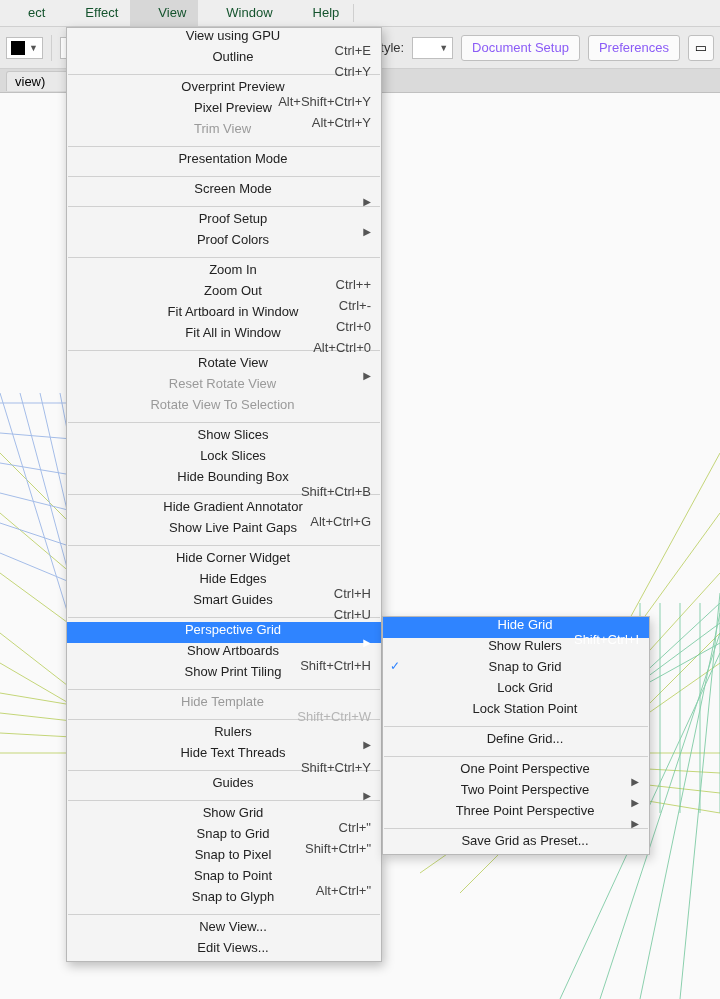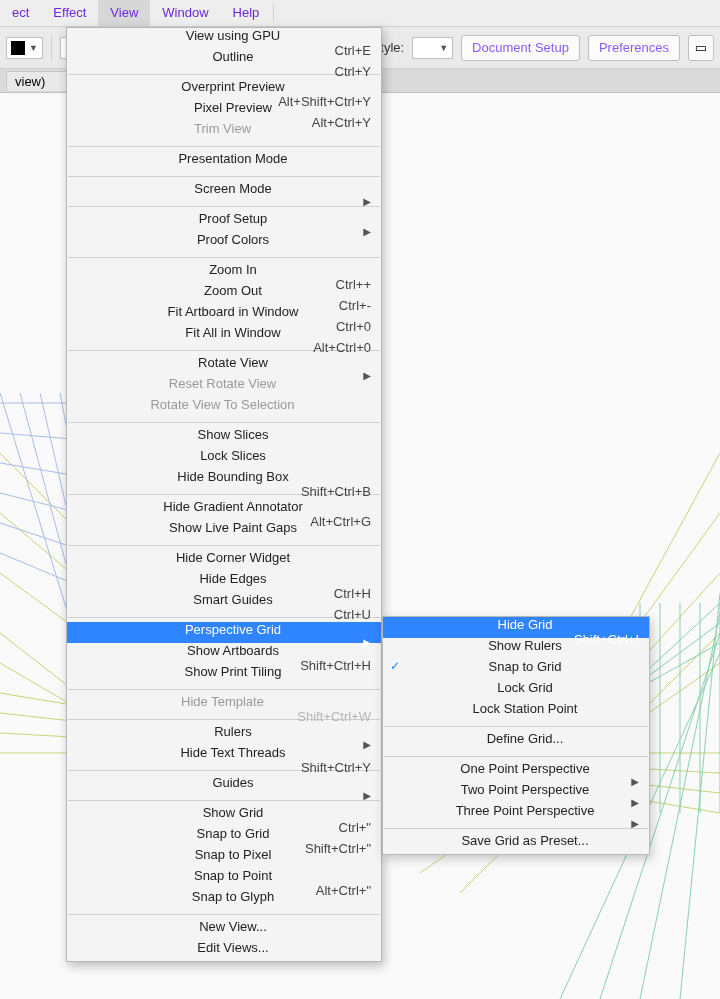--- a/index.html
+++ b/index.html
@@ -1,18 +1,18 @@
 <!DOCTYPE html>
 <html><head>
 <meta charset="utf-8">
 <style>
   * { box-sizing: border-box; font-family: "Segoe UI", Tahoma, sans-serif; font-size: 13px; }
   body { margin: 0; width: 720px; height: 999px; background: #f0f0f0; overflow: hidden; position: relative; }
   .menubar { display: flex; align-items: stretch; height: 27px; background: #eeeeee; border-bottom: 1px solid #d0d0d0; }
-  .menubar-item { padding: 5px 12px 5px 12px; color: #6d28d9; cursor: default; }
+  .menubar-item { padding: 5px 12px 5px 28px; color: #14532d; cursor: default; }
   .menubar-item.active { background: #d7d7d7; text-align: center; }
   .menubar-sep { width:1px; background:#cfcfcf; margin:4px 2px; }
   .toolbar { height: 42px; background: #eaeaea; border-bottom: 1px solid #cfcfcf; display:flex; align-items:center; gap:8px; padding: 0 6px; }
   .tb-btn { height:26px; border:1px solid #bfbfbf; background:#fbfbfb; border-radius:3px; padding:0 10px; color:#8b5cf6; cursor:default; }
   .tb-swatch { width:34px; height:22px; border:1px solid #bfbfbf; background:#fff; }
   .tabbar { height: 24px; background:#dadada; display:flex; align-items:center; padding:0 6px; border-bottom:1px solid #c0c0c0;}
   .tab { display:flex; align-items:center; gap:24px; padding:2px 8px; background:#e9e9e9; border:1px solid #c7c7c7; border-bottom:none; border-radius:3px 3px 0 0;}
   .close-x { font-weight:bold; color:#555; }
   .canvas { position:absolute; left:0; top:93px; right:0; bottom:0; background:#fafafa; }
   .dropdown { position:absolute; left:66px; top:27px; width:316px; background:#f4f4f4; border:1px solid #b8b8b8; box-shadow:2px 4px 10px rgba(0,0,0,0.25); }

